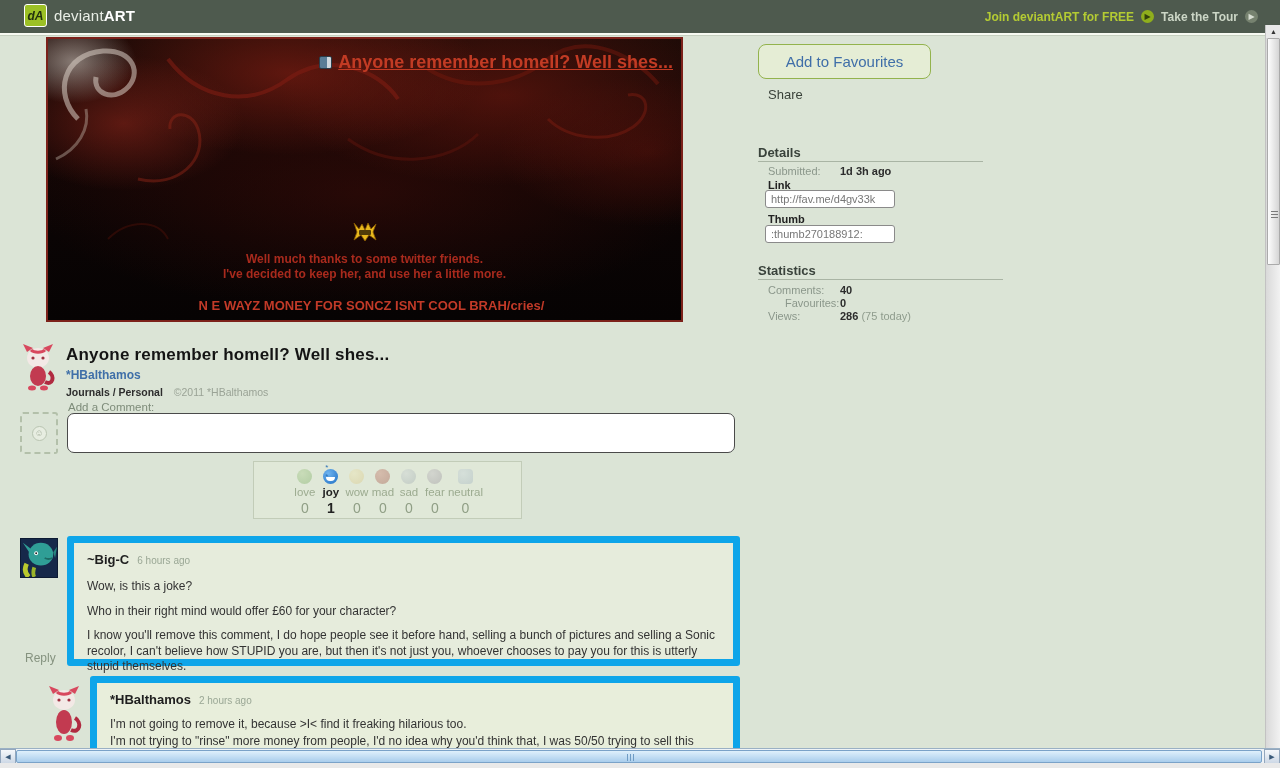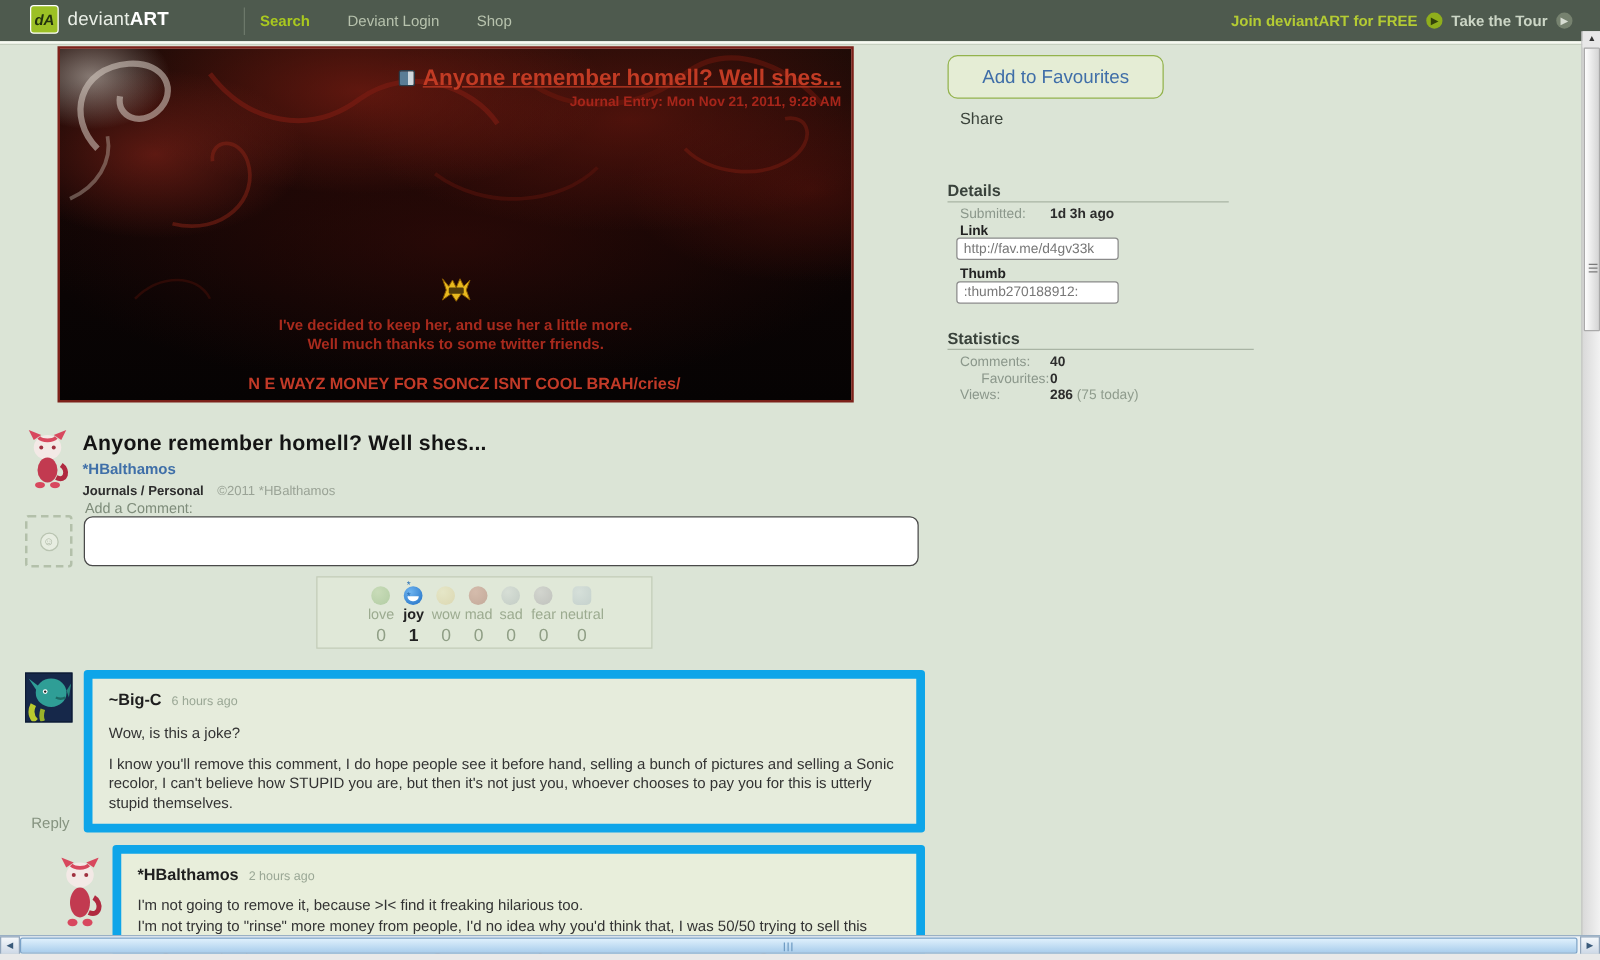--- a/index.html
+++ b/index.html
@@ -120,26 +120,20 @@
   .bottom-strip { position:absolute; left:0; top:763px; width:1280px; height:5px; background:#e9e9e9; z-index:7; }
 </style>
 </head>
 <body>
 
 <header class="site-header">
   <div class="logo">
     <span class="logo-box">dA</span>
     <span class="logo-text"><span>deviant</span><b>ART</b></span>
   </div>
-  <nav class="top-nav">
-    <span class="sep"></span>
-    <a class="nav-search">Search</a>
-    <a class="nav-plain">Deviant Login</a>
-    <a class="nav-plain">Shop</a>
-  </nav>
   <div class="header-right">
     <a class="join-link">Join deviantART for FREE</a>
     <span class="circ green">▶</span>
     <a class="tour-link">Take the Tour</a>
     <span class="circ gray">▶</span>
   </div>
 </header>
 <div class="header-underline"></div>
 
 <section class="journal-box">
@@ -151,29 +145,28 @@
     <path d="M380,30 C420,55 470,45 500,20 C540,-10 590,20 610,45" fill="none" stroke="#6e170d" stroke-width="4" opacity="0.55"></path>
     <path d="M300,100 C340,130 400,125 430,95" fill="none" stroke="#5e130b" stroke-width="3" opacity="0.5"></path>
     <path d="M60,200 C80,180 110,180 120,200" fill="none" stroke="#4a0f08" stroke-width="2" opacity="0.5"></path>
     <path d="M500,80 C520,100 560,105 585,88 C605,74 600,52 580,56" fill="none" stroke="#7a1b0f" stroke-width="3" opacity="0.5"></path>
   </svg>
   <div class="journal-head">
     <div class="jtitle-row">
       <span class="book-icon"></span>
       <a class="jtitle">Anyone remember homell? Well shes...</a>
     </div>
-    <div class="jdate">Journal Entry: Mon Nov 21, 2011, 9:28 AM</div>
   </div>
   <div class="journal-body">
     <svg class="jemote" width="26" height="20" viewBox="0 0 26 20">
       <polygon points="2,1 7,7 10,2 13,8 16,1 19,7 24,2 21,10 24,18 17,13 13,19 9,13 2,18 5,10" fill="#e8b91e" stroke="#8a5a00" stroke-width="0.8"></polygon>
       <rect x="7" y="8" width="12" height="5" rx="1" fill="#2a1d04" opacity="0.8"></rect>
     </svg>
+    <div class="jline">Well much thanks to some twitter friends.</div>
     <div class="jline">I've decided to keep her, and use her a little more.</div>
-    <div class="jline">Well much thanks to some twitter friends.</div>
     <div class="jline shout">N E WAYZ MONEY FOR SONCZ ISNT COOL BRAH/cries/</div>
     
   </div>
 </section>
 
 <svg class="dev-avatar" viewBox="0 0 38 47">
   <ellipse cx="19" cy="14" rx="11" ry="10" fill="#f3e9e6"></ellipse>
   <polygon points="8,8 4,0 14,4" fill="#d8485e"></polygon>
   <polygon points="30,8 34,0 24,4" fill="#d8485e"></polygon>
   <circle cx="14" cy="14" r="1.6" fill="#a03040"></circle>
@@ -247,20 +240,21 @@
   <path d="M25,20 q4,2 8,0" stroke="#1d6b65" stroke-width="2" fill="none"></path>
   <path d="M6,26 q-4,8 2,14" stroke="#b9c92e" stroke-width="5" fill="none"></path>
   <path d="M14,30 q-2,6 0,10" stroke="#9ab32a" stroke-width="4" fill="none"></path>
 </svg>
 <section class="comment-box c1-box">
   <div class="c-head">
     <a class="c-author">~Big-C</a>
     <span class="c-time">6 hours ago</span>
   </div>
   <p class="c-para" style="margin-top:12px">Wow, is this a joke?</p>
+  <p class="c-para">Who in their right mind would offer £60 for your character?</p>
   <p class="c-para">I know you'll remove this comment, I do hope people see it before hand, selling a bunch of pictures and selling a Sonic recolor, I can't believe how STUPID you are, but then it's not just you, whoever chooses to pay you for this is utterly stupid themselves.</p>
 </section>
 <a class="reply-link">Reply</a>
 
 <svg class="c2-avatar" viewBox="0 0 40 60">
   <ellipse cx="20" cy="14" rx="11" ry="10" fill="#f3e9e6"></ellipse>
   <polygon points="9,8 5,0 15,4" fill="#d8485e"></polygon>
   <polygon points="31,8 35,0 25,4" fill="#d8485e"></polygon>
   <circle cx="15" cy="14" r="1.6" fill="#a03040"></circle>
   <circle cx="25" cy="14" r="1.6" fill="#a03040"></circle>

